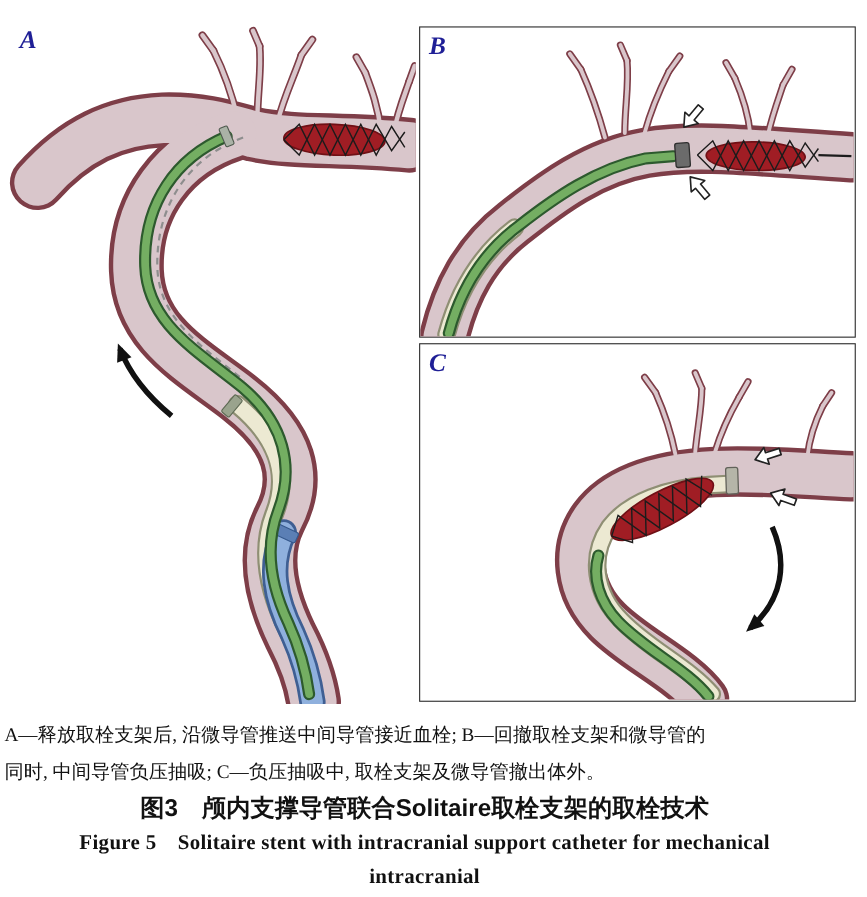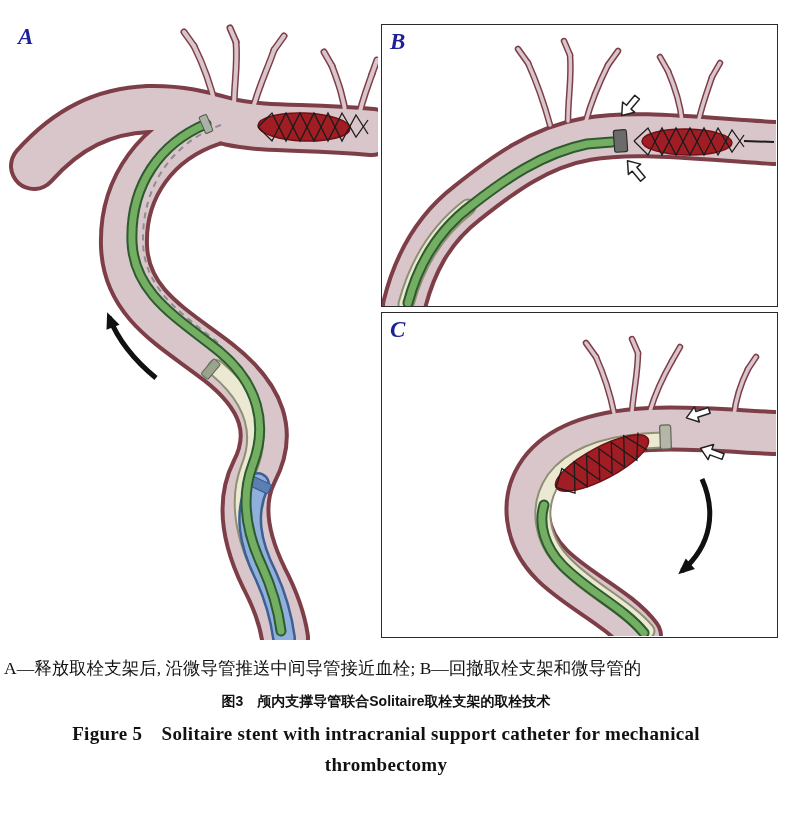--- a/index.html
+++ b/index.html
@@ -7,21 +7,21 @@
         font-family:"Liberation Serif",serif;}
   .panel{position:absolute;}
   .panel-box{border:1px solid #2a2a2a;background:#fff;overflow:hidden;}
   .plabel{position:absolute;z-index:5;
           font-family:"Liberation Serif",serif;font-weight:bold;font-style:italic;
           font-size:23px;color:#1f1f96;}
   svg{display:block;}
   #caption{position:absolute;left:4px;right:20px;top:652px;color:#111;}
   .cap-line{font-size:17.5px;line-height:33px;text-align:left;white-space:pre-wrap;}
   .cap-title-zh{font-family:"Liberation Sans",sans-serif;font-weight:700;
-                font-size:14px;line-height:33px;text-align:center;white-space:pre-wrap;}
+                font-size:22px;line-height:33px;text-align:center;white-space:pre-wrap;}
   .cap-title-en{font-weight:700;font-size:19px;line-height:31px;text-align:center;
                 letter-spacing:.3px;white-space:pre-wrap;}
 </style>
 </head>
 <body>
 
 <div id="page">
 
   <div class="panel" style="left:6px;top:16px;width:372px;height:624px;">
     <span class="plabel" style="left:12px;top:8px;">A</span>
@@ -193,18 +193,19 @@
 
       <use href="#wC" transform="translate(330,106) rotate(162)"></use>
       <use href="#wC" transform="translate(338,152) rotate(200)"></use>
 
       <path d="M 320 166 C 334 198 330 232 300 258" fill="none" stroke="#111" stroke-width="5" marker-end="url(#ahC)"></path>
     </svg>
   </div>
 
   <div id="caption">
     <div class="cap-line">A—释放取栓支架后, 沿微导管推送中间导管接近血栓; B—回撤取栓支架和微导管的</div>
+    <div class="cap-line">同时, 中间导管负压抽吸; C—负压抽吸中, 取栓支架及微导管撤出体外。</div>
     <div class="cap-title-zh">图3　颅内支撑导管联合Solitaire取栓支架的取栓技术</div>
     <div class="cap-title-en">Figure 5　Solitaire stent with intracranial support catheter for mechanical</div>
-    <div class="cap-title-en">thrombectomy</div>
+    <div class="cap-title-en">intracranial</div>
   </div>
 
 </div>
 
 </body></html>

